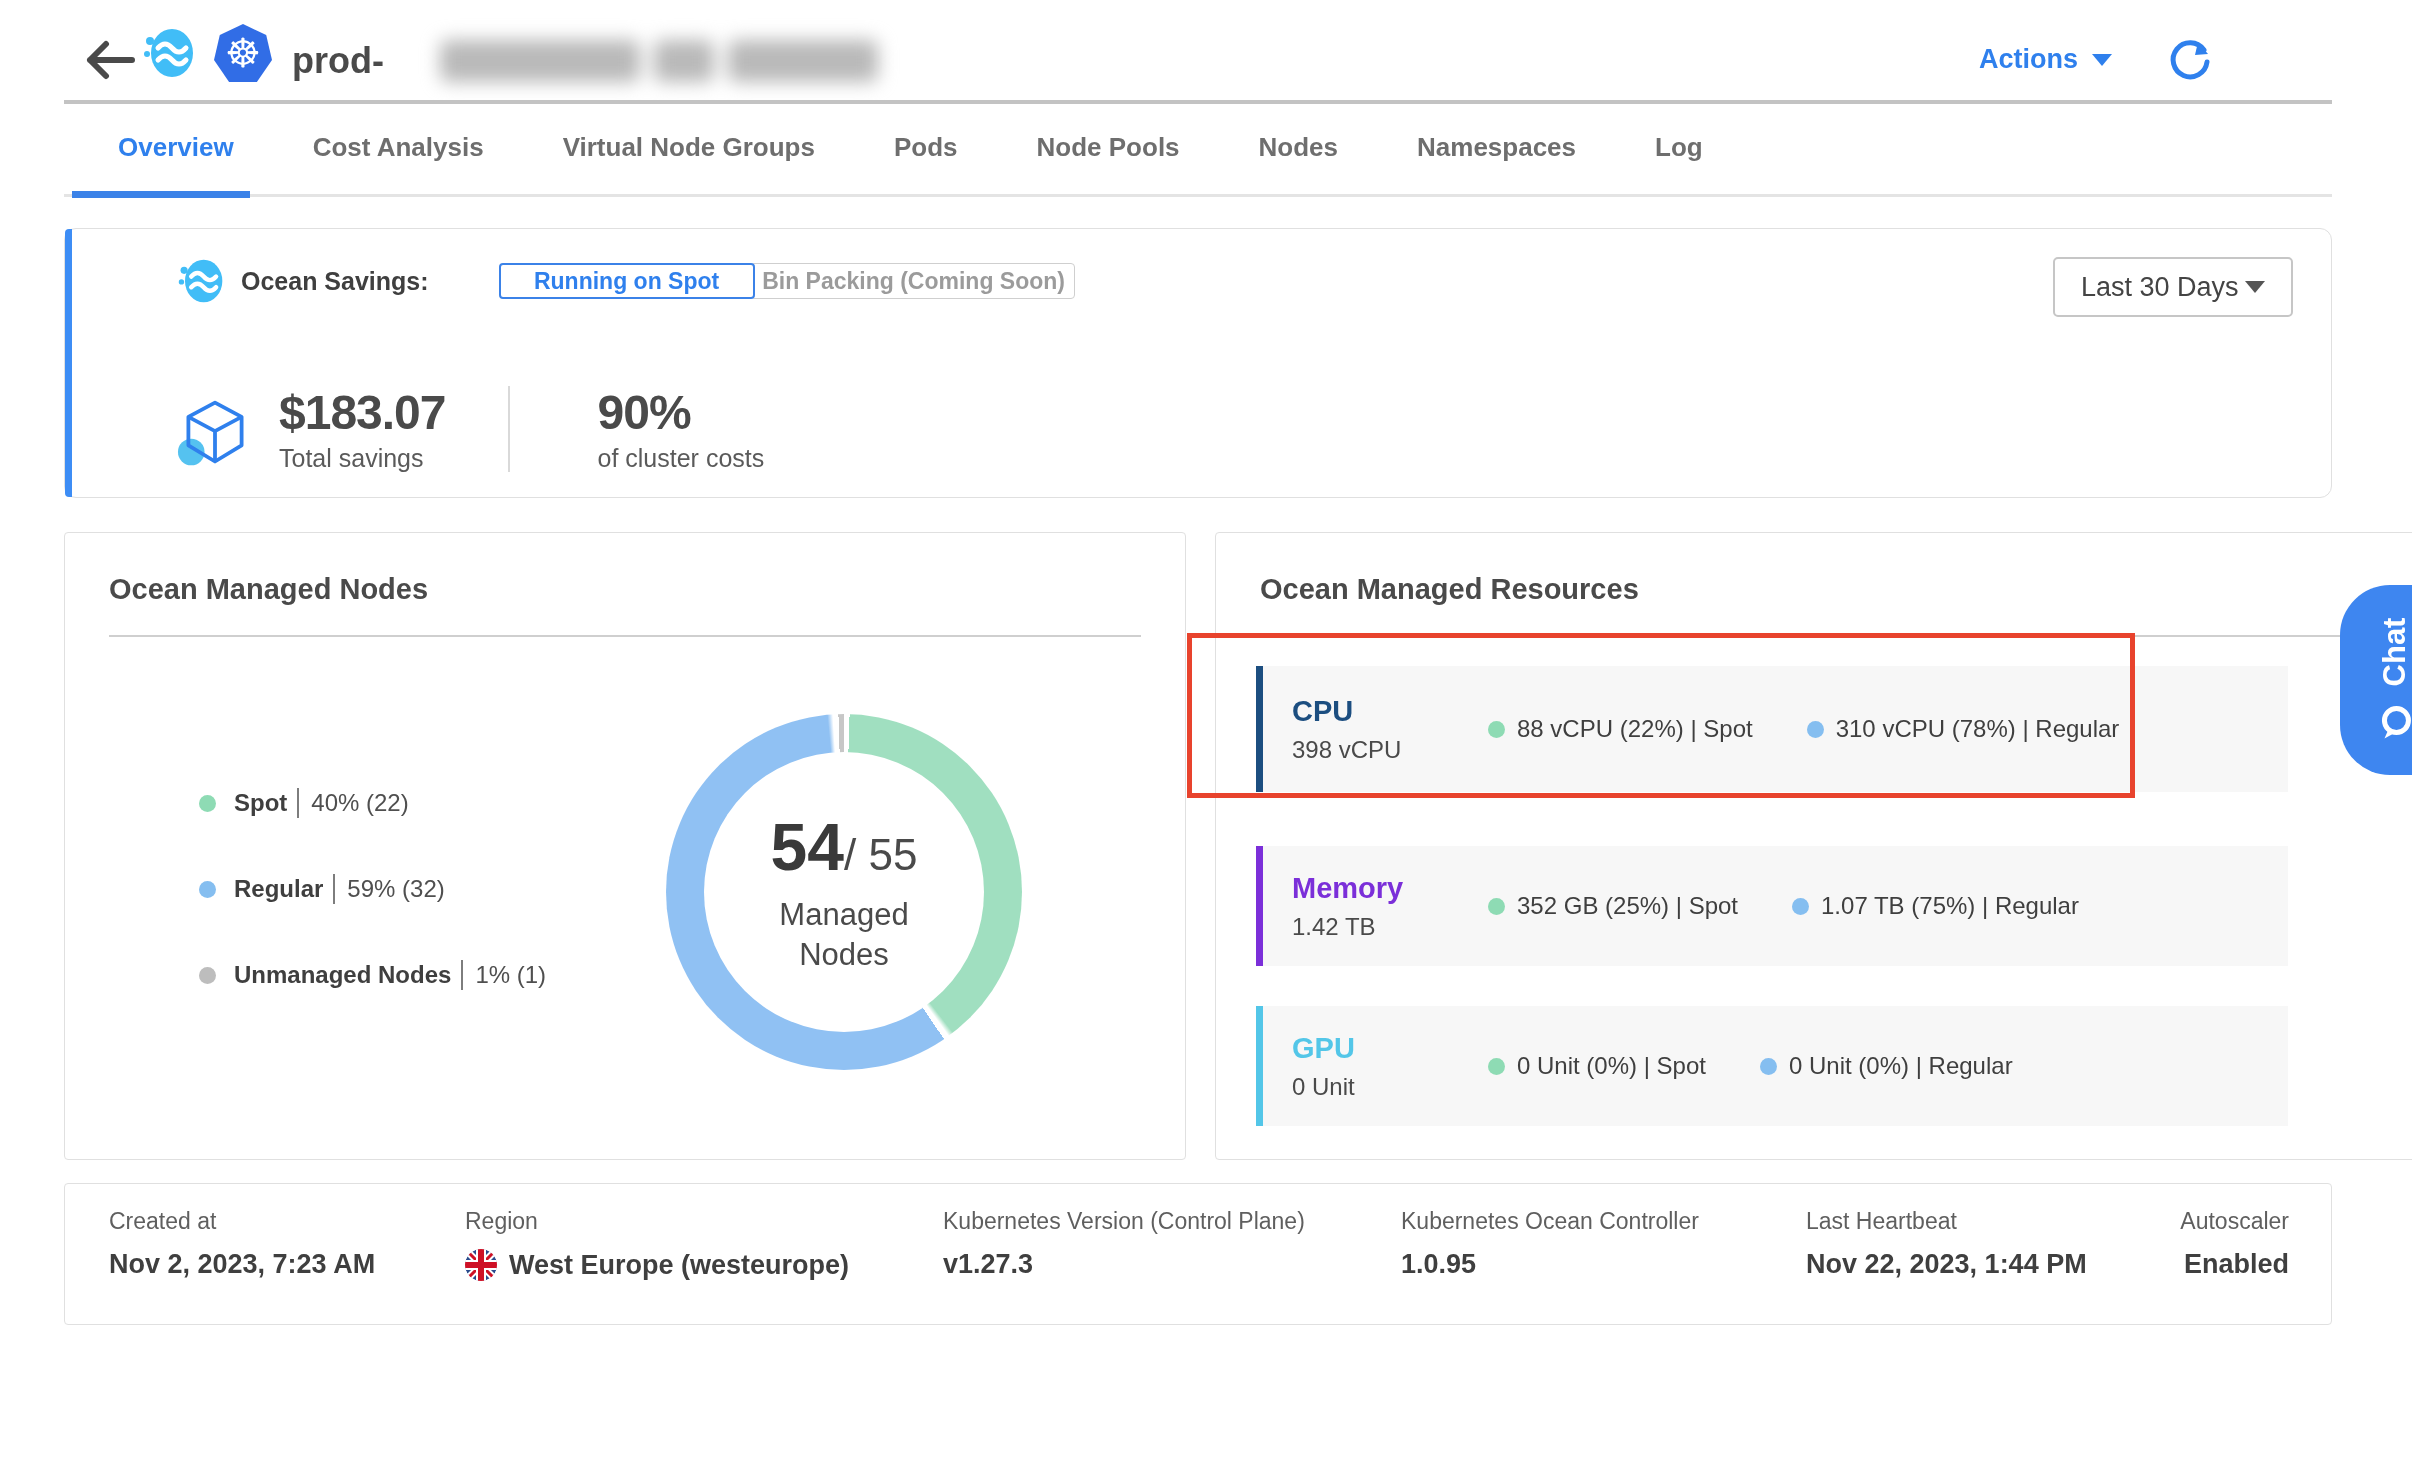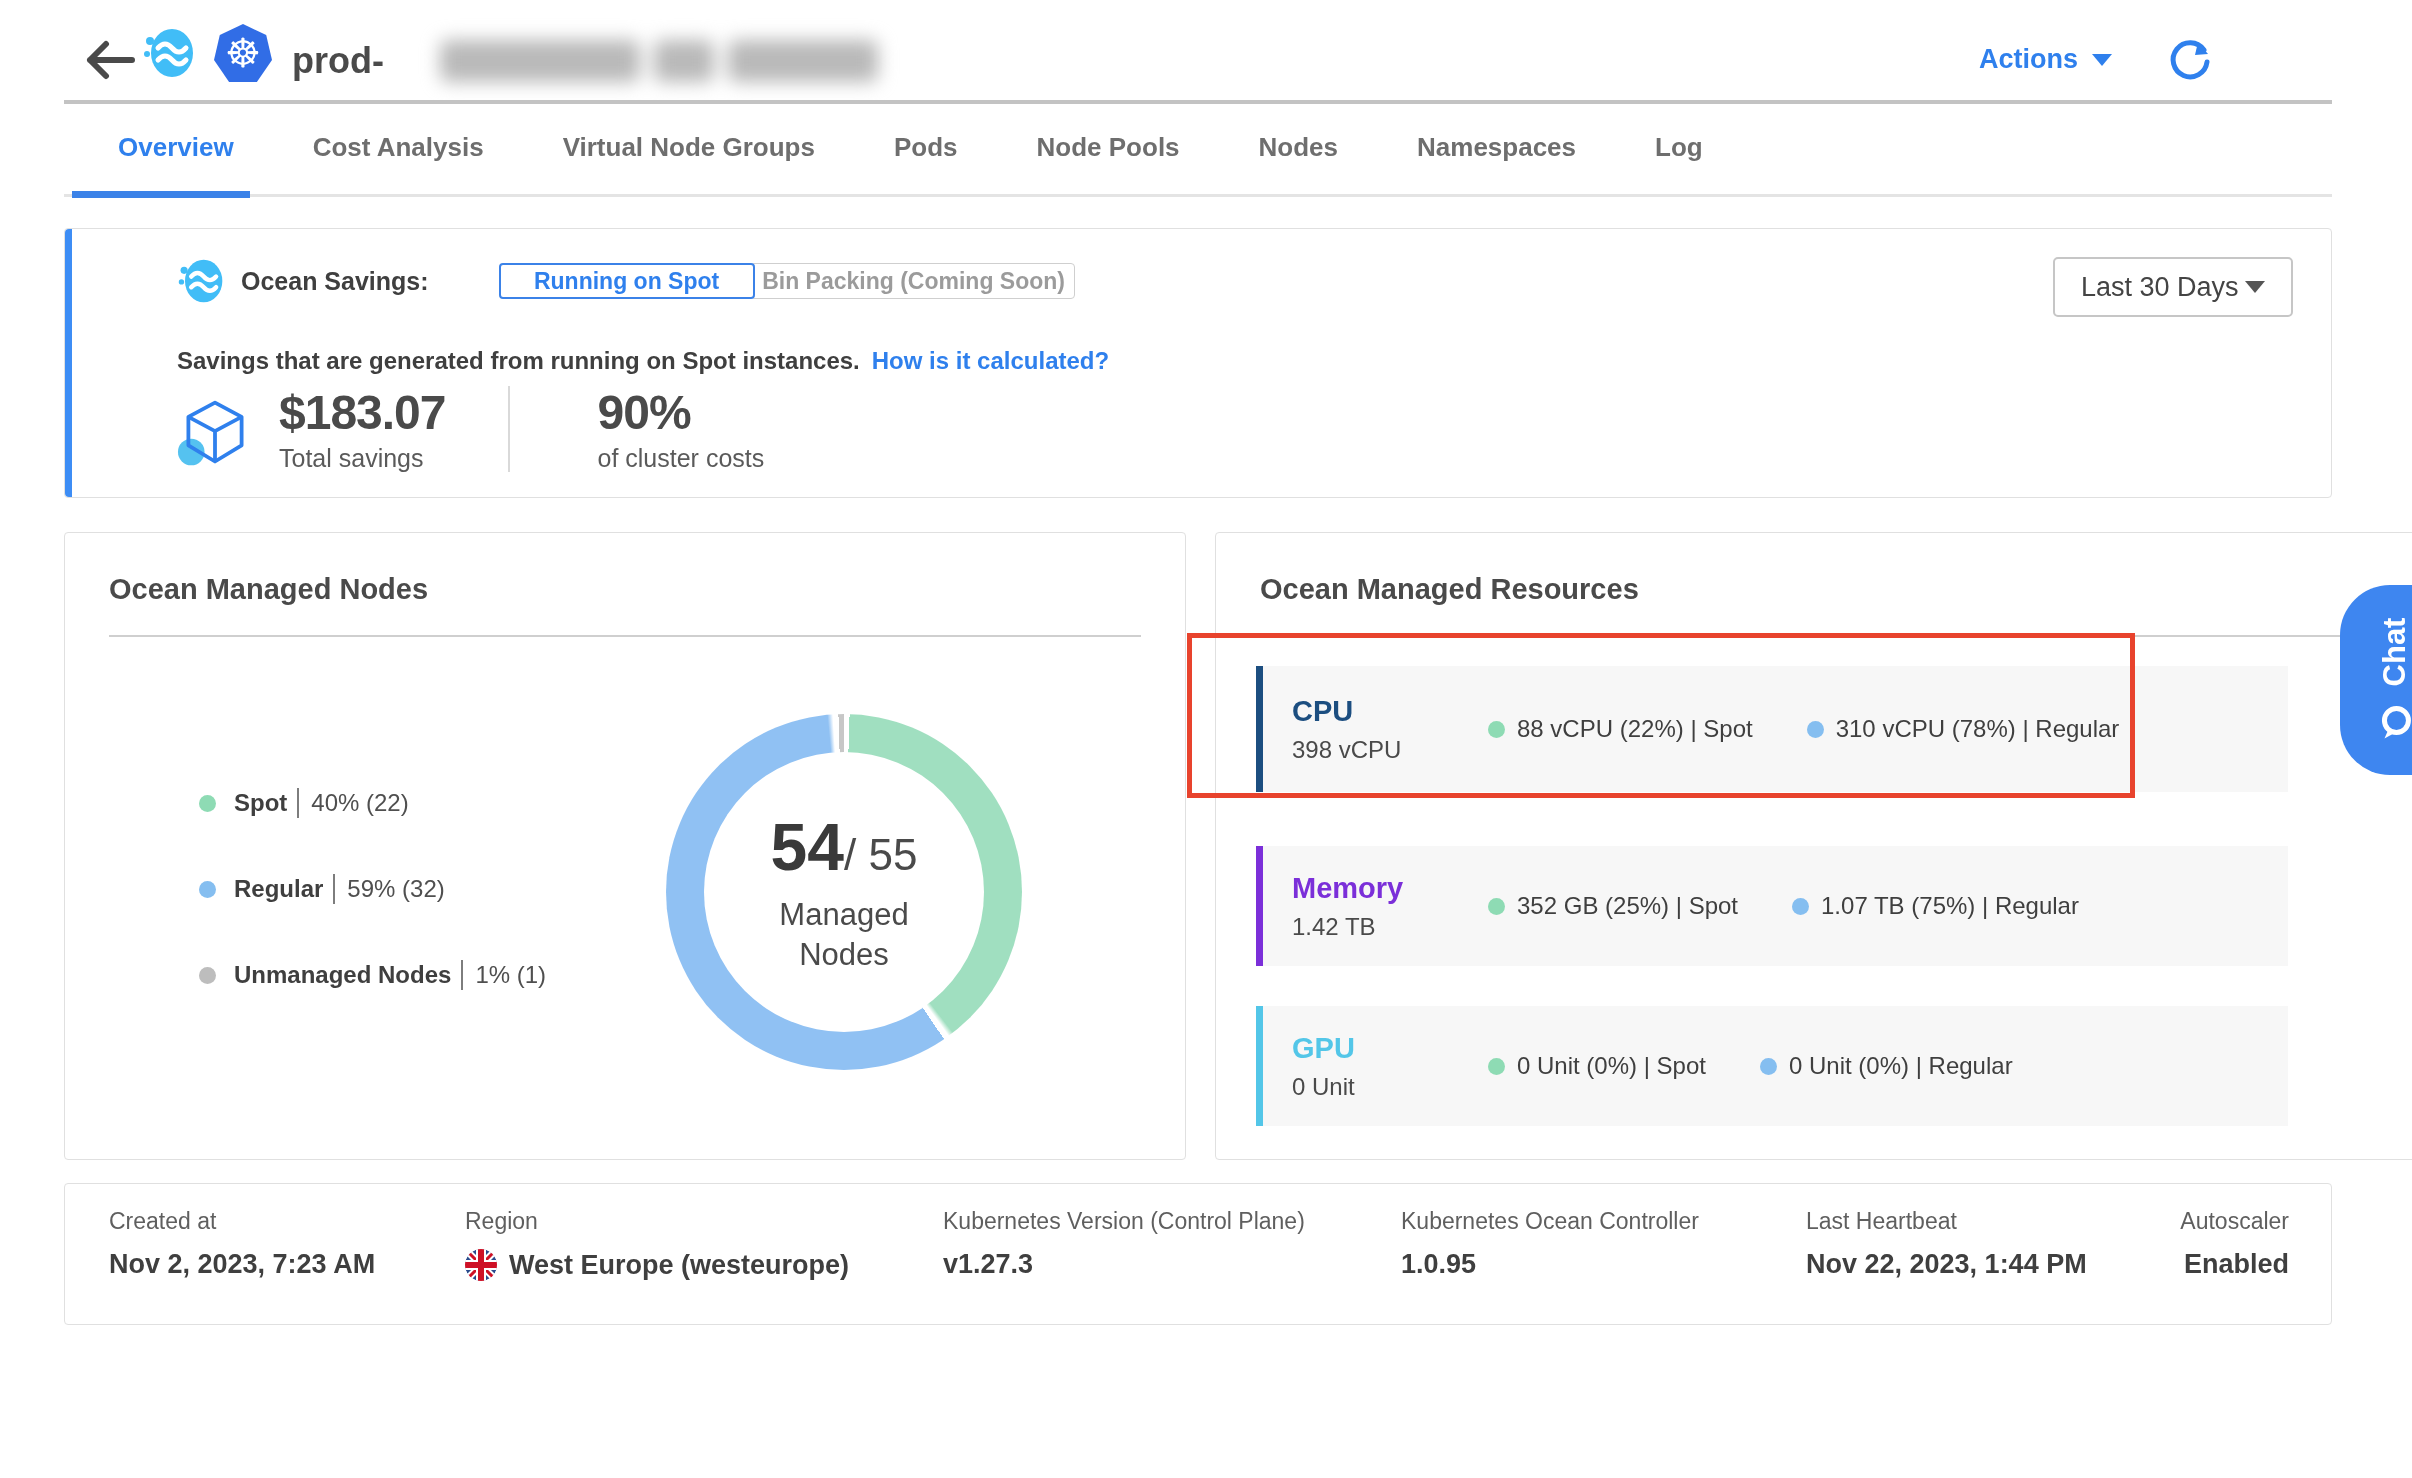--- a/index.html
+++ b/index.html
@@ -26,21 +26,21 @@
 
   
   .tabs { position:absolute; left:118px; top:132px; display:flex; gap:79px; }
   .tab { font-size:26px; font-weight:700; color:#6e6e6e; padding-bottom:34px; cursor:pointer; }
   .tab.active { color:#2F80ED; }
   .tabbar-border { position:absolute; left:64px; top:194px; width:2268px; height:3px; background:#e4e4e4; }
   .tab-underline { position:absolute; left:72px; top:191px; width:178px; height:7px; background:#3B82E8; }
 
   
   .savings { position:absolute; left:64px; top:228px; width:2268px; height:270px;
-    border:1px solid #e0e0e0; border-radius:4px; background:#fff; }
+    border:1px solid #e0e0e0; border-radius:12px; background:#fff; }
   .savings .stripe { position:absolute; left:0; top:0; bottom:0; width:7px; background:#3D8DF5; border-radius:4px 0 0 4px; }
   .savings-row1 { position:absolute; left:112px; top:28px; display:flex; align-items:center; }
   .wave-ico { width:48px; height:48px; }
   .savings-label { margin-left:16px; font-size:25px; font-weight:700; color:#3f3f3f; }
   .toggle { display:flex; margin-left:70px; }
   .toggle-btn { height:36px; display:flex; align-items:center; justify-content:center; font-size:23px; font-weight:700; background:#fff; }
   .toggle-btn.active { width:256px; border:2px solid #3B82E8; border-radius:4px; color:#2F80ED; z-index:2; cursor:pointer; }
   .toggle-btn.soon { width:322px; border:1px solid #cfcfcf; border-radius:0 4px 4px 0; color:#9b9b9b; margin-left:-2px; cursor:default; }
   .period-select { position:absolute; right:38px; top:28px; width:240px; height:60px; border:2px solid #c6c6c6; border-radius:5px;
     display:flex; align-items:center; justify-content:space-between; padding:0 26px; cursor:pointer; }
@@ -180,23 +180,20 @@
         <div class="toggle-btn active">Running on Spot</div>
         <div class="toggle-btn soon">Bin Packing (Coming Soon)</div>
       </div>
     </div>
 
     <div class="period-select">
       <span>Last 30 Days</span>
       <span class="caret-down"></span>
     </div>
 
-    <div class="savings-row2">
-      <span>Savings that are generated from running on Spot instances.</span><a>How is it calculated?</a>
-    </div>
 
     <div class="savings-row3">
       <svg class="cube-ico" viewBox="0 0 80 80">
         <circle cx="15" cy="60" r="14" fill="#55C2F0"></circle>
         <path d="M40 8 L68 23 L68 53 L40 70 L12 53 L12 23 Z" fill="none" stroke="#2F80ED" stroke-width="4" stroke-linejoin="round"></path>
         <path d="M12 23 L40 38 L68 23 M40 38 V70" fill="none" stroke="#2F80ED" stroke-width="4" stroke-linejoin="round"></path>
       </svg>
       <div class="metric">
         <div class="big">$183.07</div>
         <div class="sub">Total savings</div>

